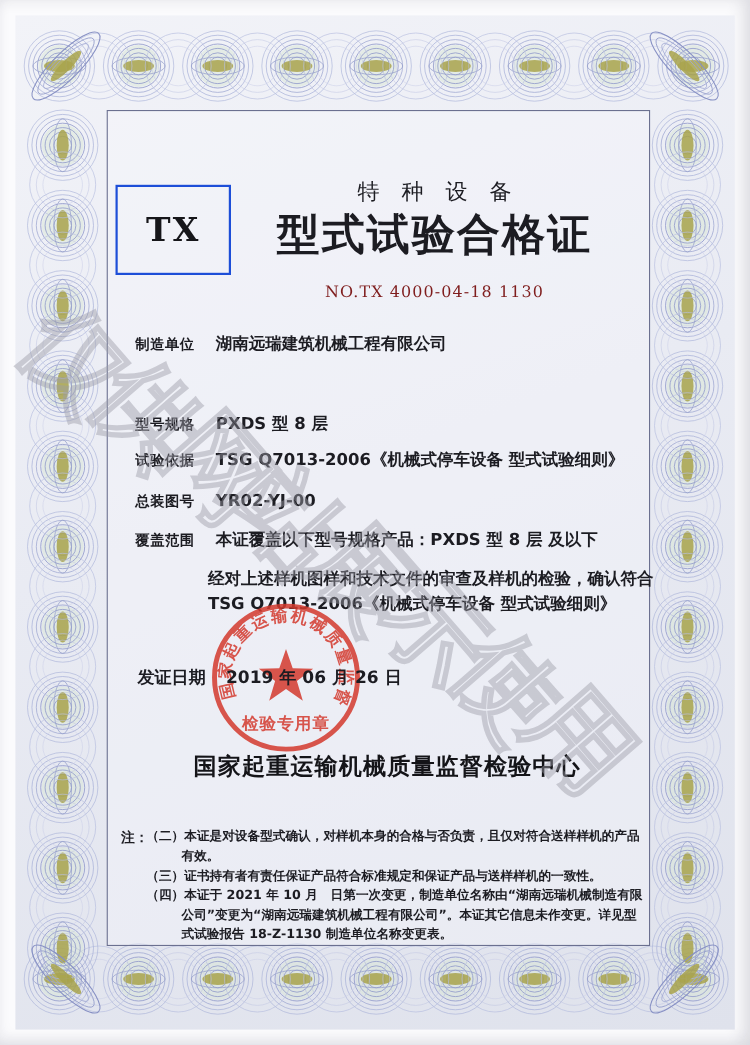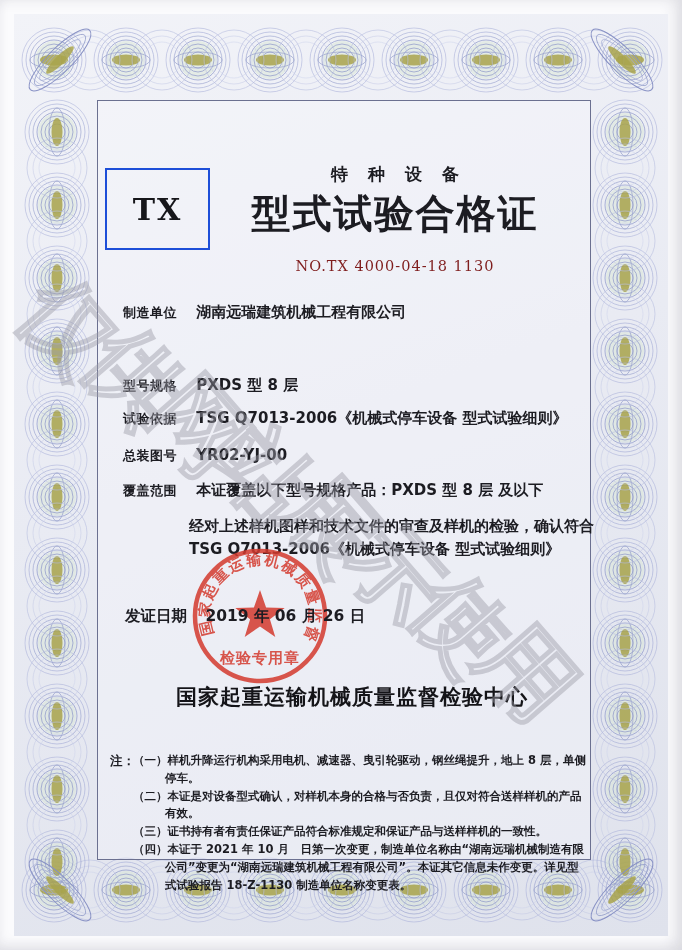--- a/index.html
+++ b/index.html
@@ -9,21 +9,21 @@
   .paper{position:absolute;left:14px;top:14px;width:654px;height:922px;
          background:linear-gradient(160deg,#f2f3f8 0%,#e9ebf3 45%,#dfe2ec 100%);z-index:1;}
   .border-svg{position:absolute;left:14px;top:14px;z-index:1;opacity:.92;}
   .panel{position:absolute;left:97px;top:100px;width:492px;height:758px;
          border:1px solid #6b7090;background:rgba(247,248,252,.38);z-index:2;}
   .tx-box{position:absolute;left:105px;top:168px;width:101px;height:78px;border:2px solid #1d4ed8;
           display:flex;align-items:center;justify-content:center;z-index:4;
           font-family:"DejaVu Serif","Liberation Serif",serif;font-weight:700;font-size:30px;letter-spacing:2px;color:#16161a;}
   .hdr{position:absolute;left:225px;top:160px;width:340px;text-align:center;z-index:4;
        font-family:"DejaVu Serif","Liberation Serif",serif;}
-  .hdr .category{font-size:17px;font-weight:700;letter-spacing:20px;padding-left:20px;line-height:28px;}
+  .hdr .category{font-size:20px;font-weight:400;letter-spacing:20px;padding-left:20px;line-height:28px;}
   .hdr .title{font-size:39px;font-weight:700;letter-spacing:2px;line-height:46px;margin-top:2px;}
   .hdr .certno{font-size:14.5px;letter-spacing:1px;margin-top:22px;color:#7f1d1d;}
   .row{position:absolute;left:123px;z-index:4;font-size:15px;font-weight:700;white-space:nowrap;line-height:20px;}
   .row .lbl{display:inline-block;width:68px;font-size:13px;letter-spacing:.5px;}
   .statement{position:absolute;left:189px;top:515px;width:400px;z-index:4;
              font-size:15px;font-weight:600;line-height:23px;white-space:nowrap;}
   .issue{position:absolute;left:125px;top:606px;z-index:6;font-size:15.5px;font-weight:700;line-height:20px;white-space:nowrap;}
   .issue .lbl{display:inline-block;width:75px;}
   .seal{position:absolute;left:185px;top:541px;width:150px;height:150px;z-index:5;opacity:.85;}
   .issuer{position:absolute;left:97px;top:683px;width:492px;padding-left:18px;box-sizing:border-box;
@@ -204,20 +204,19 @@
       </text>
       <polygon fill="#d43a2e" points="75,49 81.1,66.6 99.7,67 84.9,78.2 90.3,96 75,85.4 59.7,96 65.1,78.2 50.3,67 68.9,66.6"></polygon>
       <text x="75" y="122" text-anchor="middle" fill="#d43a2e" style="font-size:15px;font-weight:800;letter-spacing:1px;">检验专用章</text>
     </svg>
   </div>
 
   <div class="issuer">国家起重运输机械质量监督检验中心</div>
 
   <div class="note-label">注：</div>
   <div class="notes">
-    <div class="item">（一）样机升降运行机构采用电机、减速器、曳引轮驱动，钢丝绳提升，地上 8 层，单侧停车。</div>
     <div class="item">（二）本证是对设备型式确认，对样机本身的合格与否负责，且仅对符合送样样机的产品有效。</div>
     <div class="item">（三）证书持有者有责任保证产品符合标准规定和保证产品与送样样机的一致性。</div>
     <div class="item">（四）本证于 2021 年 10 月　日第一次变更，制造单位名称由“湖南远瑞机械制造有限公司”变更为“湖南远瑞建筑机械工程有限公司”。本证其它信息未作变更。详见型式试验报告 18-Z-1130 制造单位名称变更表。</div>
   </div>
 
   <div class="watermark"><span class="wm-char">仅</span><span class="wm-char">供</span><span class="wm-char">网</span><span class="wm-char">站</span><span class="wm-char">展</span><span class="wm-char">示</span><span class="wm-char">使</span><span class="wm-char">用</span></div>
 </div>
 
 </body></html>

